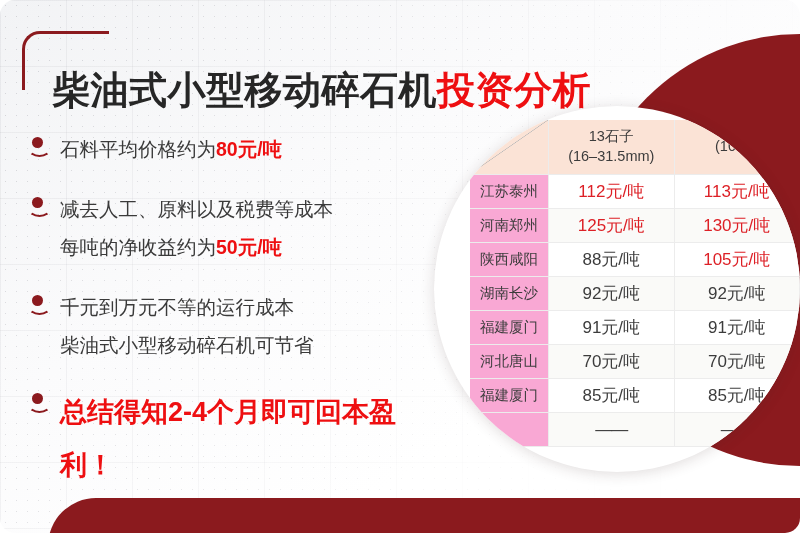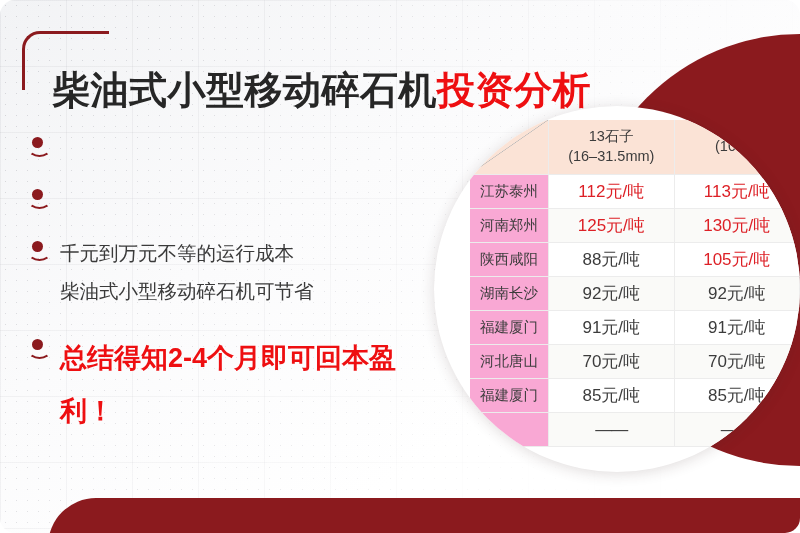--- a/index.html
+++ b/index.html
@@ -213,26 +213,33 @@
   <h1 class="title">
     <span class="t-dark">柴油式小型移动碎石机</span><span class="t-red">投资分析</span>
   </h1>
 
   <div class="bullets" id="bullet-list">
       <div class="bullet-row">
         <span class="bullet-mark">
           <span class="dot"></span>
           <span class="arc"></span>
         </span>
+        <div class="bullet-text">
+          <div><span>石料平均价格约为</span><span class="hl">80元/吨</span></div>
+        </div>
       </div>
       <div class="bullet-row">
         <span class="bullet-mark">
           <span class="dot"></span>
           <span class="arc"></span>
         </span>
+        <div class="bullet-text">
+          <div><span>减去人工、原料以及税费等成本</span></div>
+          <div><span>每吨的净收益约为</span><span class="hl">50元/吨</span></div>
+        </div>
       </div>
       <div class="bullet-row">
         <span class="bullet-mark">
           <span class="dot"></span>
           <span class="arc"></span>
         </span>
         <div class="bullet-text">
           <div><span>千元到万元不等的运行成本</span></div>
           <div><span>柴油式小型移动碎石机可节省</span></div>
         </div>

